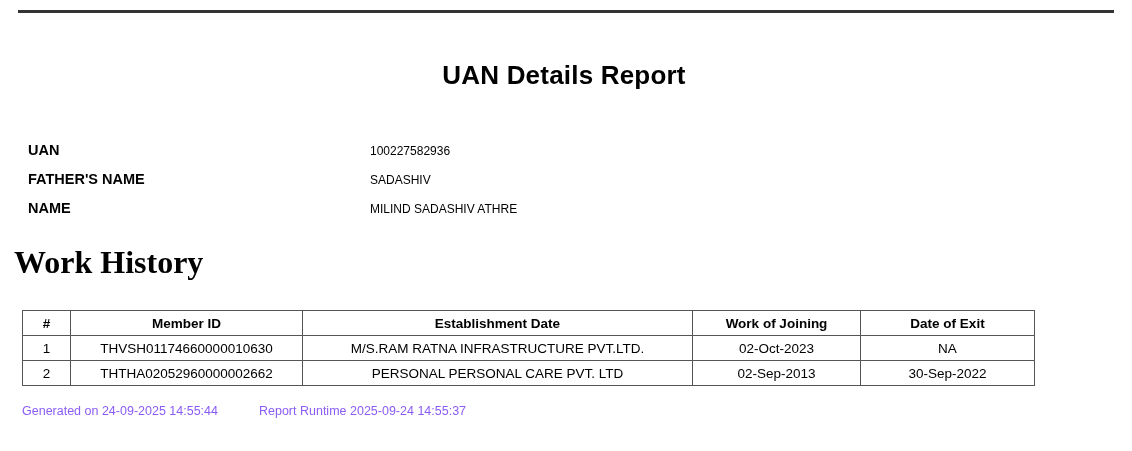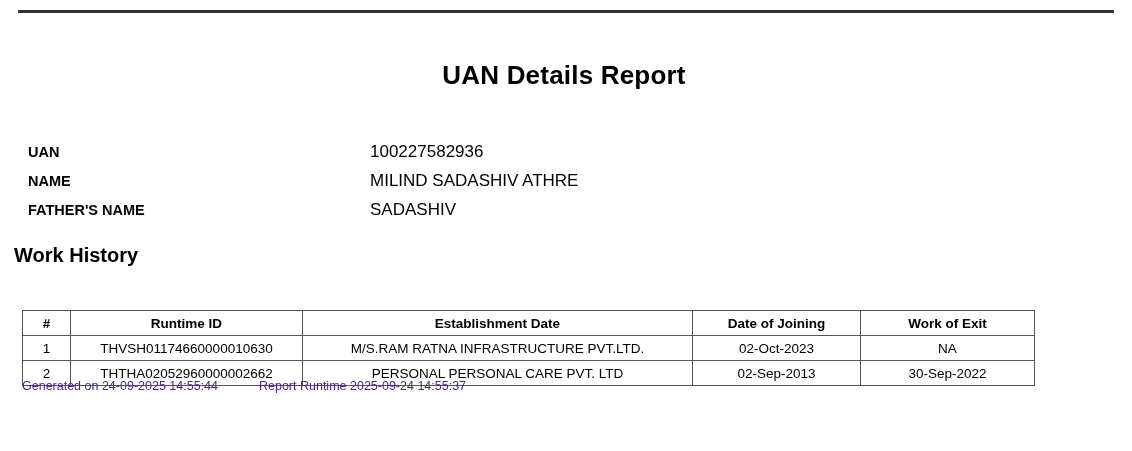--- a/index.html
+++ b/index.html
@@ -49,29 +49,30 @@
     display: flex;
     align-items: baseline;
     height: 29px;
   }
   .info-label {
     width: 342px;
     font-size: 14.5px;
     font-weight: bold;
   }
   .info-value {
-    font-size: 17px;
+    font-size: 12px;
     font-weight: normal;
   }
   .section-title {
     position: absolute;
     left: 14px;
     top: 244px;
-    font-size: 20px;
+    font-size: 32px;
     font-weight: bold;
+    font-family: Liberation Serif, serif;
   }
   .work-table {
     position: absolute;
     left: 22px;
     top: 310px;
     width: 1012px;
     border-collapse: collapse;
     table-layout: fixed;
   }
   .work-table th,
@@ -93,23 +94,23 @@
   .col-mid { width: 232px; }
   .col-est { width: 390px; }
   .col-doj { width: 168px; }
   .col-doe { width: 174px; }
   .work-table td.cell-idx {
     text-align: center;
   }
   .footer {
     position: absolute;
     left: 22px;
-    top: 379px;
+    top: 404px;
     font-size: 12.5px;
-    color: #4c1d95;
+    color: #8b5cf6;
     white-space: nowrap;
   }
   .footer .gap {
     display: inline-block;
     width: 34px;
   }
 </style>
 </head>
 <body>
 
@@ -118,46 +119,46 @@
   <div class="top-rule"></div>
 
   <div class="report-title">UAN Details Report</div>
 
   <div class="info-block">
     <div class="info-row">
       <div class="info-label">UAN</div>
       <div class="info-value">100227582936</div>
     </div>
     <div class="info-row">
+      <div class="info-label">FATHER'S NAME</div>
+      <div class="info-value">SADASHIV</div>
+    </div>
+    <div class="info-row">
       <div class="info-label">NAME</div>
       <div class="info-value">MILIND SADASHIV ATHRE</div>
-    </div>
-    <div class="info-row">
-      <div class="info-label">FATHER'S NAME</div>
-      <div class="info-value">SADASHIV</div>
     </div>
   </div>
 
   <div class="section-title">Work History</div>
 
   <table class="work-table">
     <colgroup>
       <col class="col-idx">
       <col class="col-mid">
       <col class="col-est">
       <col class="col-doj">
       <col class="col-doe">
     </colgroup>
     <thead>
       <tr>
         <th>#</th>
-        <th>Runtime ID</th>
+        <th>Member ID</th>
         <th>Establishment Date</th>
-        <th>Date of Joining</th>
-        <th>Work of Exit</th>
+        <th>Work of Joining</th>
+        <th>Date of Exit</th>
       </tr>
     </thead>
     <tbody>
       <tr>
         <td class="cell-idx">1</td>
         <td>THVSH01174660000010630</td>
         <td>M/S.RAM RATNA INFRASTRUCTURE PVT.LTD.</td>
         <td>02-Oct-2023</td>
         <td>NA</td>
       </tr>

